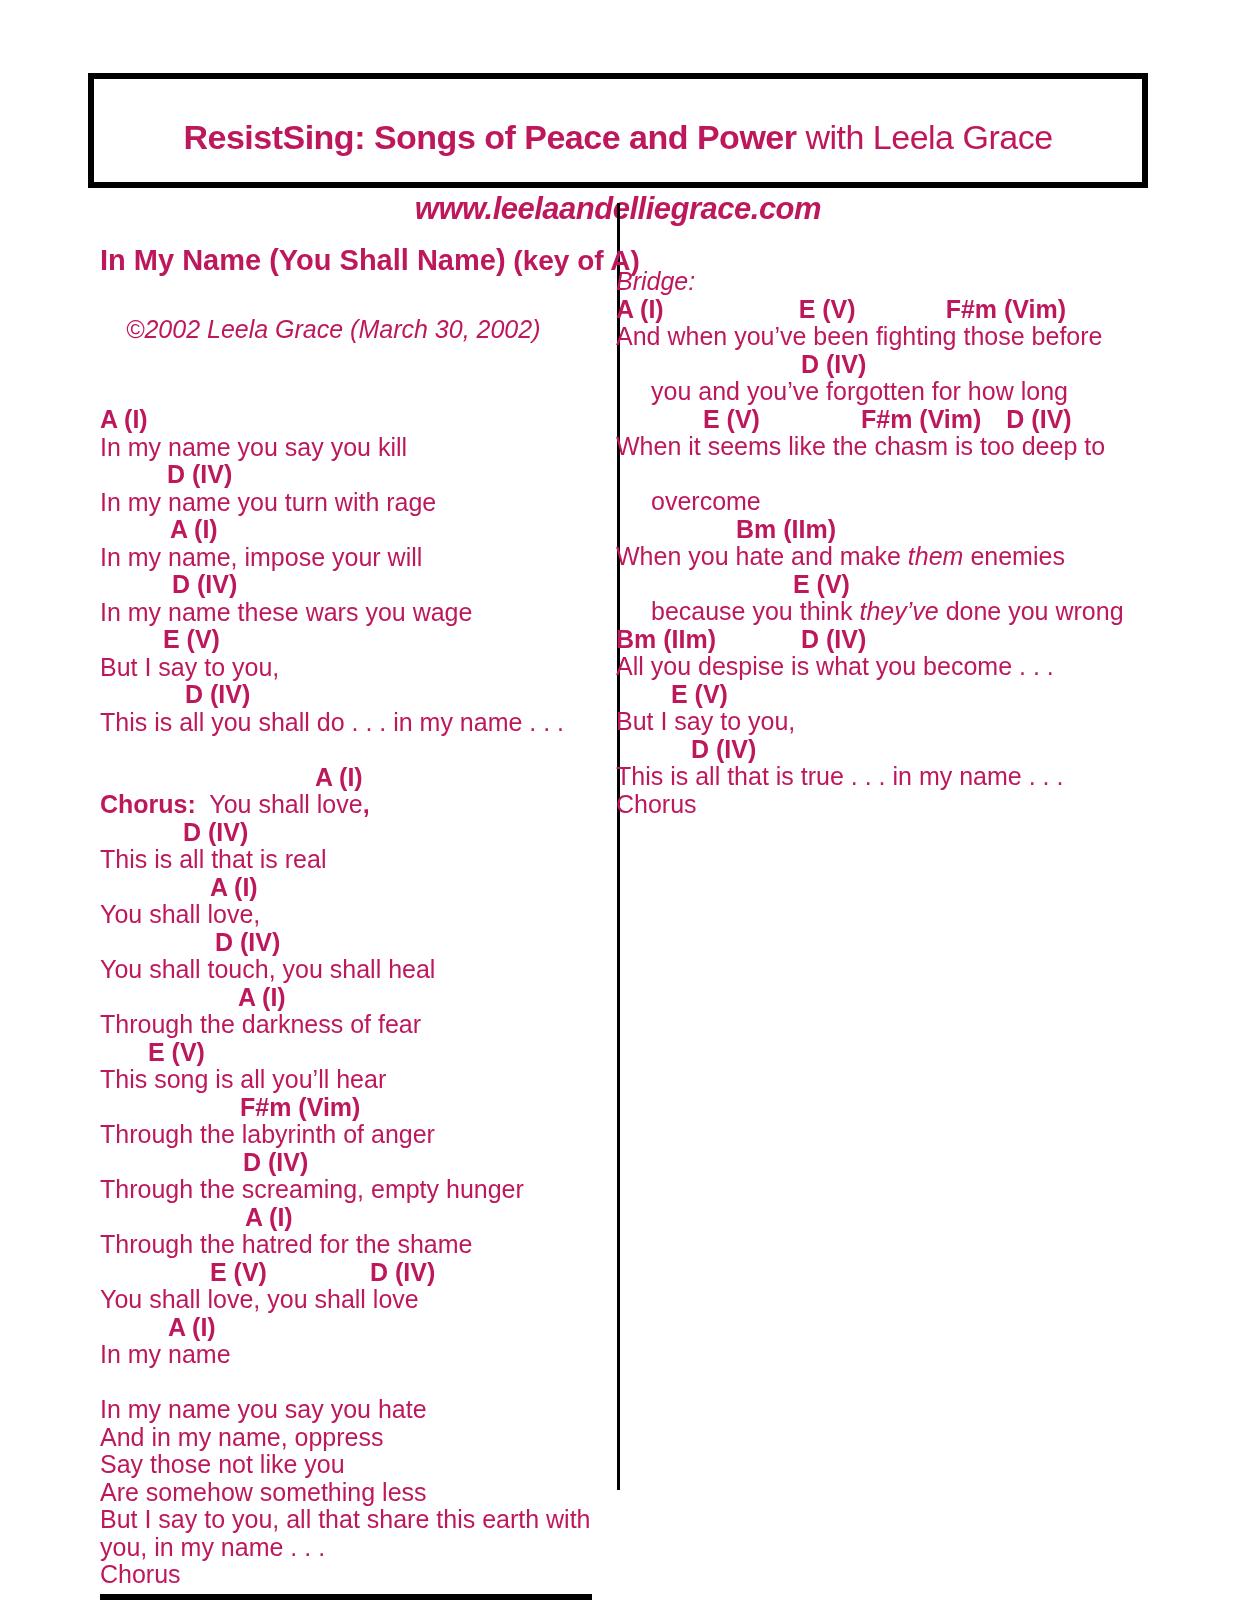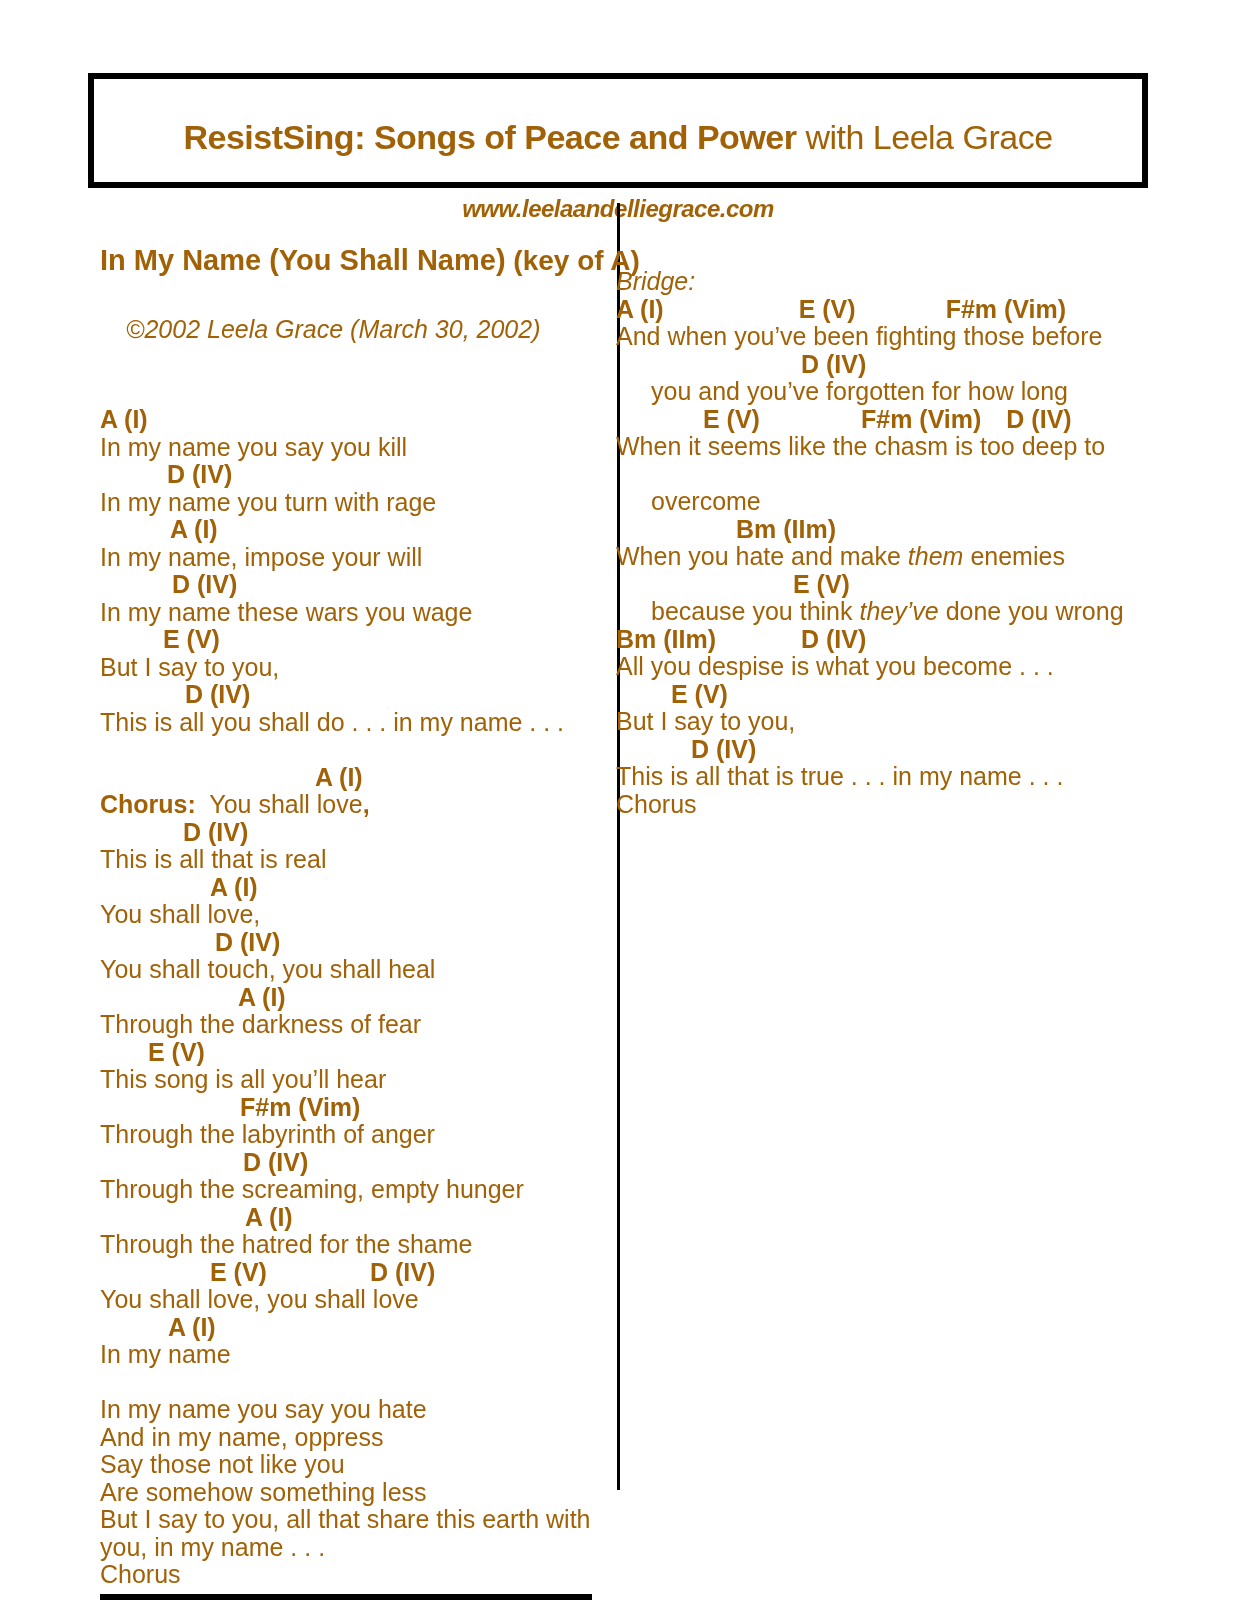--- a/index.html
+++ b/index.html
@@ -1,31 +1,31 @@
 <!DOCTYPE html>
 <html><head>
 <meta charset="utf-8">
 <style>
   * { margin:0; padding:0; box-sizing:border-box; }
   html,body { background:#888; }
   .page {
     position:relative; width:1236px; height:1600px; margin:0 auto;
-    background:#ffffff; color:#a16207;
+    background:#ffffff; color:#be185d;
     font-family:"Liberation Sans", sans-serif; overflow:hidden;
   }
   
   .header-box {
     position:absolute; left:88px; top:73px; width:1060px; height:115px;
     border:6px solid #000; text-align:center; padding-top:4px;
     letter-spacing:-0.5px; white-space:pre;
   }
   .hdr-line1 { font-size:34px; line-height:37px; }
   .hdr-line1 .main { font-weight:bold; }
   .hdr-line1 .suffix { font-weight:normal; }
-  .hdr-line2 { font-size:24px; line-height:33px; font-weight:bold; font-style:italic; }
+  .hdr-line2 { font-size:31px; line-height:33px; font-weight:bold; font-style:italic; }
   .hdr-line3 { font-size:28px; line-height:31px; font-weight:bold; }
   
   .column { position:absolute; white-space:pre; }
   #col-left-wrap  { left:100px; top:207px; width:505px; }
   #col-right-wrap { left:616px; top:232px; width:590px; }
   .song-title { font-size:29px; font-weight:bold; line-height:34px; white-space:pre; }
   .song-key   { font-size:28px; font-weight:bold; }
   .song-credit{ font-size:25px; font-style:italic; line-height:30px; white-space:pre;margin-left:26px; }
   .lines { margin-top:26px; }
   .line { font-size:25px; line-height:27.5px; white-space:pre; }

